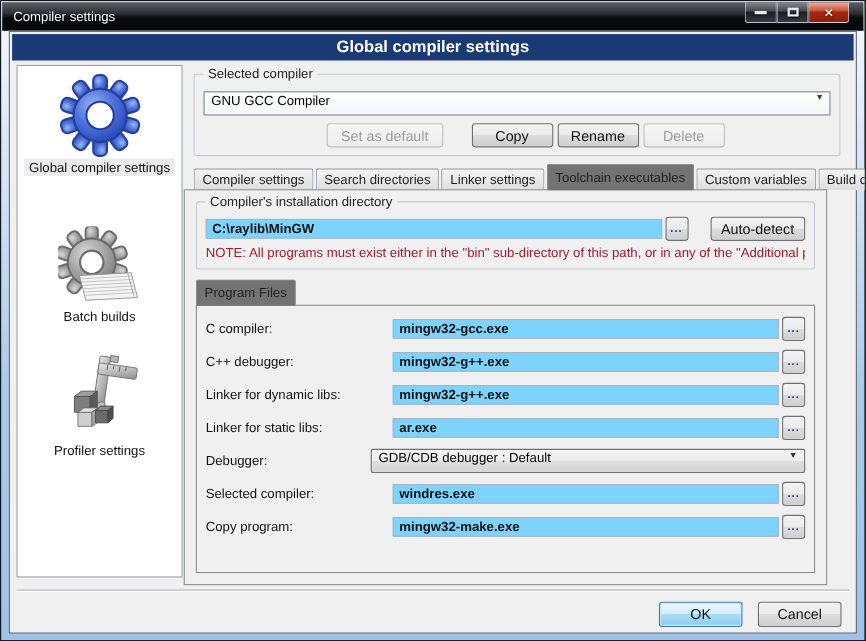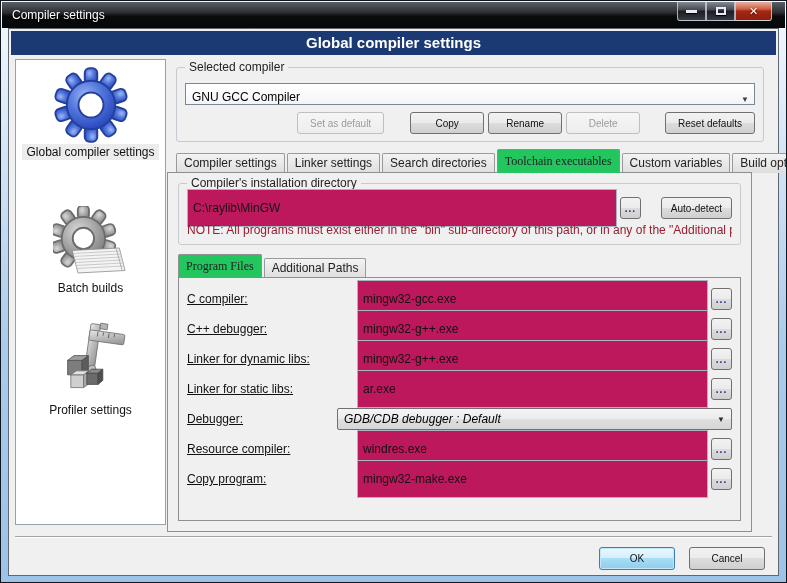--- a/index.html
+++ b/index.html
@@ -39,66 +39,66 @@
   .side-label { font-size:12px; color:#111; padding:1px 4px; white-space:nowrap; }
   .side-item.selected .side-label { background:#ececec; }
 
   
   .groupbox { position:absolute; border:1px solid #c5cbd0; border-radius:3px; }
   .groupbox .legend { position:absolute; top:-8px; left:8px; background:#f0f0f0; padding:0 4px;
     font-size:12px; color:#222; white-space:nowrap; }
   .compiler-group { left:167px; top:38px; width:588px; height:75px; }
   .combo { position:absolute; left:8px; right:8px; top:15px; height:22px;
     border:1px solid #7a8896; background:linear-gradient(180deg,#ffffff,#f2f5f8);
-    display:flex; align-items:flex-end; font-size:12px; padding-left:6px; cursor:pointer; }
+    display:flex; align-items:flex-start; font-size:12px; padding-left:6px; cursor:pointer; }
   .combo .arrow { margin-left:auto; width:18px; text-align:center; font-size:8px; color:#3a3f45; }
   .btn-row { position:absolute; left:8px; right:8px; top:44px; display:flex; align-items:center; }
-  .w7btn { height:22px; padding:0 12px; font-size:10px; color:#111; cursor:pointer;
+  .w7btn { height:22px; padding:0 12px; font-size:13px; color:#111; cursor:pointer;
     border:1px solid #707070; border-radius:3px;
     background:linear-gradient(180deg,#f2f2f2 0%, #ebebeb 50%, #dddddd 50%, #cfcfcf 100%);
     display:inline-flex; align-items:center; justify-content:center; white-space:nowrap; }
   .w7btn.disabled { color:#9c9c9c; border-color:#bfbfbf;
     background:linear-gradient(180deg,#f6f6f6,#ededed); cursor:default; }
   .btn-row .gap-lg { width:26px; } .btn-row .gap-sm { width:4px; }
   .btn-row .push { flex:1; }
 
   
   .tabstrip { position:absolute; left:167px; top:120px; width:590px; height:24px;
     display:flex; align-items:flex-end; }
   .tab { height:20px; line-height:19px; padding:0 7px; font-size:12px; color:#222;
     border:1px solid #979ba0; border-bottom:none; margin-right:2px; cursor:pointer;
     background:linear-gradient(180deg,#f3f3f3,#dedede); border-radius:2px 2px 0 0; white-space:nowrap; }
-  .tab.active { height:24px; line-height:23px; background:#22c55e; position:relative; z-index:3;
-    border-color:#8e8f8f;font-family:Liberation Serif, serif; }
+  .tab.active { height:24px; line-height:23px; background:#737373; position:relative; z-index:3;
+    border-color:#8e8f8f; }
 
   .tabpage { position:absolute; left:158px; top:143px; width:585px; height:360px;
     background:#f0f0f0; border:1px solid #8e8f8f; z-index:2; }
 
   
   .install-group { left:10px; top:10px; right:10px; height:62px; }
   .install-row { position:absolute; left:8px; right:8px; top:13px; height:22px; display:flex; align-items:center; }
-  .text-input { height:38px; border:1px solid #a9b6c2; background:#be185d; font-size:12px;
-    font-family:"Liberation Sans","DejaVu Sans",sans-serif; padding:0 5px; color:#111; }
+  .text-input { height:18px; border:1px solid #a9b6c2; background:#7dd3fc; font-size:12px;
+    font-family:"Liberation Sans","DejaVu Sans",sans-serif; padding:0 5px; color:#111;font-weight:bold; }
   .install-row .text-input { flex:1; }
   .browse-btn { width:21px; height:22px; margin-left:3px; padding:0; font-size:10px; letter-spacing:1px;
     color:#1b2f8a; font-weight:bold; }
   .autodetect-btn { margin-left:20px; padding:0 9px; }
   .note { position:absolute; left:8px; right:8px; top:39px; font-size:12px; color:#9a1c30; white-space:nowrap; overflow:hidden; }
 
   
   .subnb { position:absolute; left:10px; right:10px; top:82px; bottom:10px; }
   .subtabs { display:flex; align-items:flex-end; height:23px; }
   .subpage { position:absolute; left:0; right:0; top:22px; bottom:0;
     border:1px solid #8e8f8f; background:#f0f0f0; padding:10px 8px 0 8px; }
   .field-row { display:flex; align-items:center; height:22px; margin-bottom:8px; }
-  .field-label { width:150px; font-size:12px; color:#111;text-decoration:underline; }
+  .field-label { width:150px; font-size:12px; color:#111; }
   .field-row .text-input { flex:1;margin-left:20px; }
   .select { flex:1; height:22px; border:1px solid #707070; border-radius:2px; cursor:pointer;
     background:linear-gradient(180deg,#f4f4f4 0%, #ececec 50%, #dfdfdf 50%, #d6d6d6 100%);
-    display:flex; align-items:center; font-size:12px; padding-left:6px;font-style:italic; }
+    display:flex; align-items:flex-start; font-size:12px; padding-left:6px; }
   .select .arrow { margin-left:auto; width:20px; text-align:center; font-size:8px; color:#2a2f35; }
 
   
   .footer-sep { position:absolute; left:6px; right:6px; top:507px; height:2px;
     border-top:1px solid #a2a2a2; border-bottom:1px solid #ffffff; }
   .footer { position:absolute; right:13px; top:518px; display:flex; gap:14px; }
   .footer .w7btn { width:76px; height:23px; }
   .ok-btn { border:1px solid #3c7fb1 !important;
     background:linear-gradient(180deg,#ecf8ff 0%, #d1eefc 50%, #a9ddf6 50%, #8fccec 100%) !important;
     box-shadow:inset 0 0 0 1px #c3e7f7; }
@@ -237,28 +237,27 @@
       <div class="btn-row">
         <span style="width:112px"></span>
         <button class="w7btn disabled">Set as default</button>
         <span class="gap-lg"></span>
         <button class="w7btn" style="width:74px">Copy</button>
         <span class="gap-sm"></span>
         <button class="w7btn" style="width:74px">Rename</button>
         <span class="gap-sm"></span>
         <button class="w7btn disabled" style="width:74px">Delete</button>
         <span class="push"></span>
-        <button class="w7btn">Reset defaults</button>
       </div>
     </div>
 
     <div class="tabstrip">
       <div class="tab">Compiler settings</div>
+      <div class="tab">Search directories</div>
       <div class="tab">Linker settings</div>
-      <div class="tab">Search directories</div>
       <div class="tab active">Toolchain executables</div>
       <div class="tab">Custom variables</div>
       <div class="tab">Build options</div>
 
     </div>
 
     <div class="tabpage">
 
       <div class="groupbox install-group">
         <span class="legend">Compiler's installation directory</span>
@@ -266,21 +265,20 @@
           <input class="text-input" type="text" value="C:\raylib\MinGW" style="">
           <button class="w7btn browse-btn">...</button>
           <button class="w7btn autodetect-btn">Auto-detect</button>
         </div>
         <div class="note">NOTE: All programs must exist either in the "bin" sub-directory of this path, or in any of the "Additional paths"...</div>
       </div>
 
       <div class="subnb">
         <div class="subtabs">
           <div class="tab active">Program Files</div>
-          <div class="tab">Additional Paths</div>
         </div>
         <div class="subpage">
 
           <div class="field-row">
             <span class="field-label">C compiler:</span>
             <input class="text-input" type="text" value="mingw32-gcc.exe" style="">
             <button class="w7btn browse-btn">...</button>
           </div>
 
           <div class="field-row">
@@ -303,21 +301,21 @@
 
           <div class="field-row">
             <span class="field-label">Debugger:</span>
             <div class="select">
               <span>GDB/CDB debugger : Default</span>
               <span class="arrow">▼</span>
             </div>
           </div>
 
           <div class="field-row">
-            <span class="field-label">Resource compiler:</span>
+            <span class="field-label">Selected compiler:</span>
             <input class="text-input" type="text" value="windres.exe" style="">
             <button class="w7btn browse-btn">...</button>
           </div>
 
           <div class="field-row">
             <span class="field-label">Copy program:</span>
             <input class="text-input" type="text" value="mingw32-make.exe" style="">
             <button class="w7btn browse-btn">...</button>
           </div>
 

